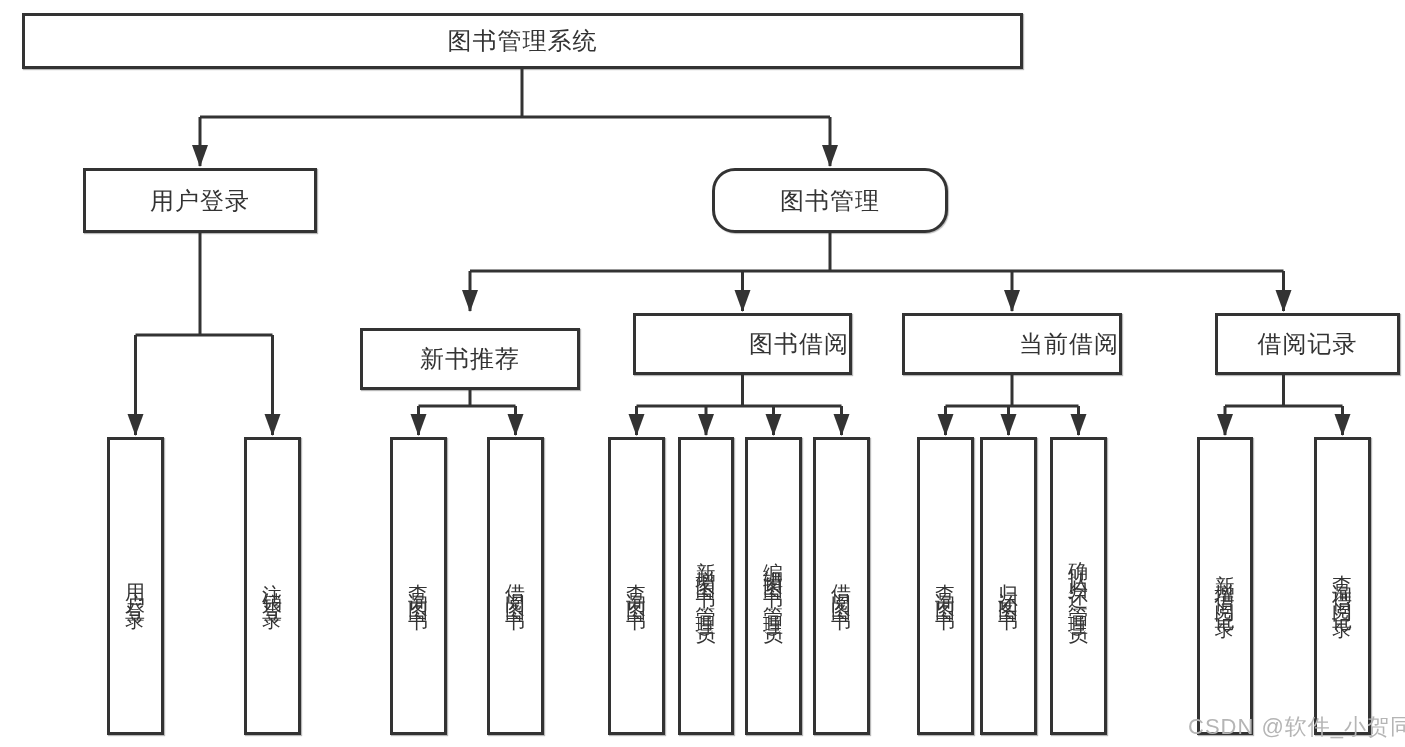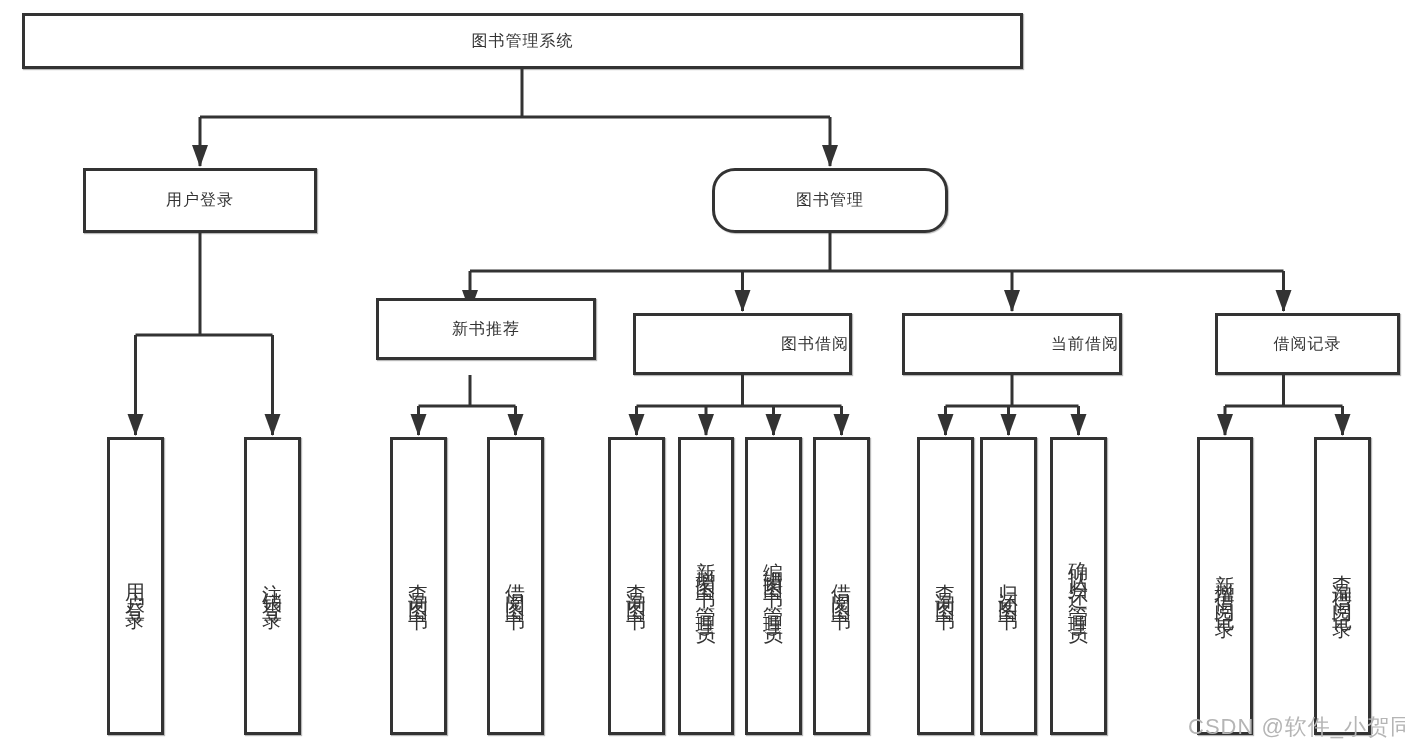--- a/index.html
+++ b/index.html
@@ -28,21 +28,21 @@
     border: 3px solid #333333;
     background: #ffffff;
     box-shadow: 1px 1px 1px rgba(51,51,51,0.35);
     display: flex;
     align-items: center;
     justify-content: center;
     z-index: 2;
     color: #333333;
   }
   .node .hlabel {
-    font-size: 16px;
+    font-size: 24px;
     letter-spacing: 1px;
     white-space: nowrap;
   }
   .node .vlabel {
     writing-mode: vertical-rl;
     text-orientation: mixed;
     font-size: 20px;
     letter-spacing: 9px;
     line-height: 1;
     white-space: nowrap;
@@ -117,21 +117,21 @@
     <span class="hlabel">图书管理系统</span>
   </div>
 
   <div class="node" style="left:83px; top:168px; width:234px; height:65px;">
     <span class="hlabel">用户登录</span>
   </div>
   <div class="node" style="left:712px; top:168px; width:236px; height:65px;border-radius:23px;">
     <span class="hlabel">图书管理</span>
   </div>
 
-  <div class="node" style="left:360px; top:298px; width:220px; height:62px;margin-left:16px;">
+  <div class="node" style="left:360px; top:328px; width:220px; height:62px;">
     <span class="hlabel">新书推荐</span>
   </div>
   <div class="node" style="left:633px; top:313px; width:219px; height:62px;justify-content:flex-end;">
     <span class="hlabel">图书借阅</span>
   </div>
   <div class="node" style="left:902px; top:313px; width:220px; height:62px;justify-content:flex-end;">
     <span class="hlabel">当前借阅</span>
   </div>
   <div class="node" style="left:1174px; top:313px; width:185px; height:62px;margin-left:41px;">
     <span class="hlabel">借阅记录</span>

